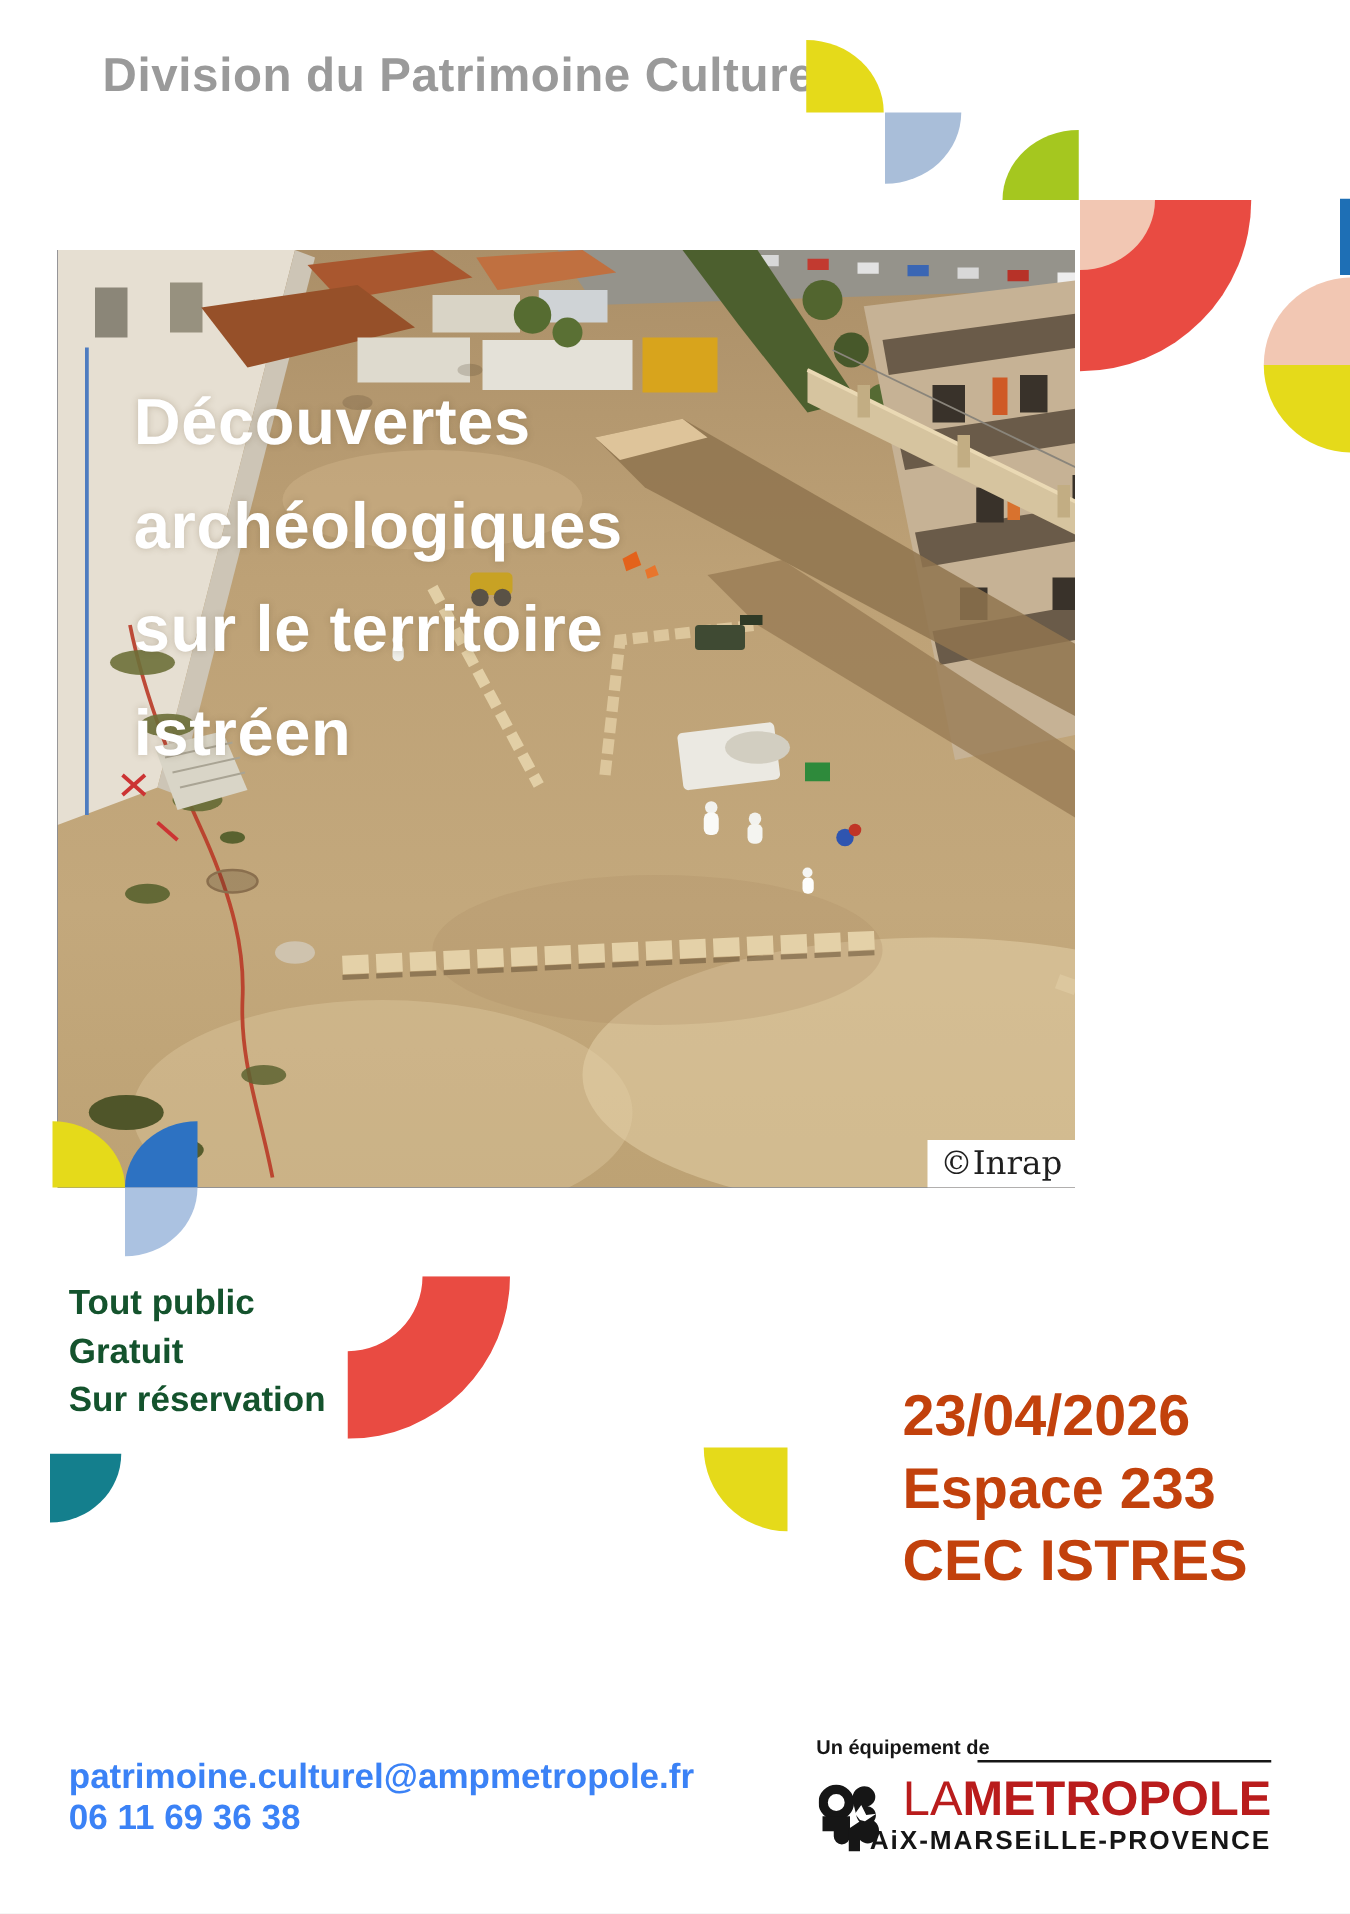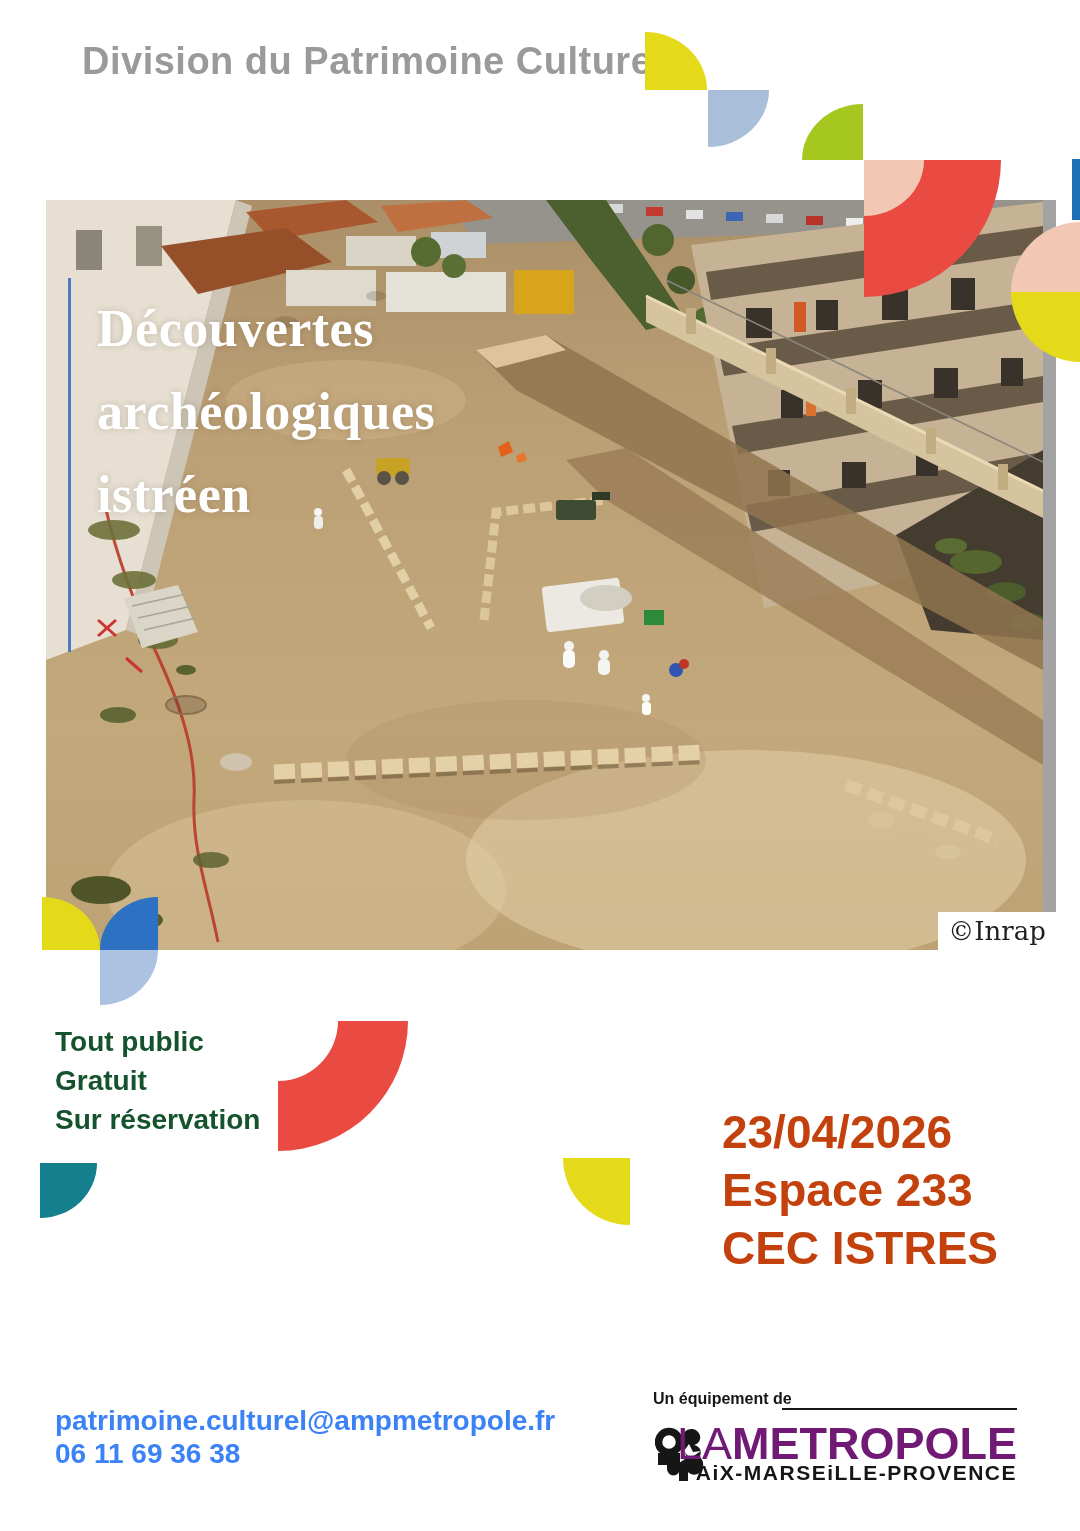--- a/index.html
+++ b/index.html
@@ -24,39 +24,39 @@
   .p-blue-bar      {left:1072px;top:159px;width:8px;  height:61px; background:var(--c-accent-bar);z-index:6;}
   .p-semicircle    {left:1011px;top:222px;width:140px;height:140px;border-radius:50%;z-index:6;
                     background:linear-gradient(180deg,var(--c-pink) 50%,var(--c-yellow) 50%);}
   .p-yellow-bl     {left:42px; top:897px; width:58px; height:53px; background:var(--c-yellow);   border-radius:0 100% 0 0;z-index:6;}
   .p-darkblue-bl   {left:100px;top:897px; width:58px; height:53px; background:var(--c-dark-blue);border-radius:100% 0 0 0;z-index:6;}
   .p-lightblue-bl  {left:100px;top:950px; width:58px; height:55px; background:var(--c-light-blue);border-radius:0 0 100% 0;z-index:6;}
   .p-teal          {left:40px; top:1163px;width:57px; height:55px; background:var(--c-teal);     border-radius:0 0 100% 0;}
   .p-red-bottom    {left:278px;top:1021px;width:130px;height:130px;}
   .p-yellow-date   {left:563px;top:1158px;width:67px; height:67px; background:var(--c-yellow);   border-radius:0 0 0 100%;}
   
-  .photo{left:46px;top:200px;width:1010px;height:750px;z-index:2;overflow:hidden;background:#a3a3a3;}
+  .photo{left:46px;top:200px;width:814px;height:750px;z-index:2;overflow:hidden;background:#0f172a;}
   .photo svg{display:block;}
   .credit-box{position:absolute;right:0;bottom:0;width:118px;height:38px;background:#ffffff;
               display:flex;align-items:center;justify-content:center;}
   .credit-box span{font-family:"DejaVu Serif","Liberation Serif",serif;font-size:26px;color:#1f1f1f;}
   
   .accent-line{left:68px;top:278px;width:3px;height:374px;background:var(--c-accent-line);z-index:3;}
-  .title{left:97px;top:287px;z-index:4;margin:0;font-size:52px;line-height:83px;font-weight:700;
-         color:#ffffff;letter-spacing:.5px;text-shadow:0 0 6px rgba(90,70,40,.25);font-family:Liberation Serif, serif;}
+  .title{left:97px;top:287px;z-index:4;margin:10px;font-size:52px;line-height:83px;font-weight:700;
+         color:#ffffff;letter-spacing:.5px;text-shadow:0 0 6px rgba(90,70,40,.25);}
   .title span{display:block;}
   
   .info{left:55px;top:1022px;font-size:28px;line-height:39px;font-weight:700;color:#14532d;}
   .event{right:82px;top:1103px;font-size:46px;line-height:58px;font-weight:700;color:#c2410c;text-align:left;}
   .contact{left:55px;top:1404px;font-size:28px;line-height:33px;font-weight:700;color:#3b82f6;}
   
   .brand-tagline{left:653px;top:1390px;font-size:16px;font-weight:700;color:#161616;}
   .brand-rule{left:782px;top:1408px;width:235px;height:2px;background:#161616;}
   .brand-mark{left:655px;top:1426px;width:56px;height:58px;}
-  .brand-name{right:63px;top:1418px;font-size:45px;color:#701a75;letter-spacing:0;white-space:nowrap;}
+  .brand-name{right:63px;top:1418px;font-size:39px;color:#b91c1c;letter-spacing:0;white-space:nowrap;}
   .brand-name .light{font-weight:400;}
   .brand-name .bold{font-weight:700;}
   .brand-sub{right:63px;top:1461px;font-size:21px;font-weight:700;letter-spacing:1.5px;color:#161616;white-space:nowrap;margin-left:24px;}
 </style>
 </head>
 <body>
 
 <div class="page">
 
   <div class="abs header-label">Division du Patrimoine Culturel</div>
@@ -232,20 +232,21 @@
     <svg width="130" height="130" viewBox="0 0 130 130">
       <path d="M60 0 A60 60 0 0 1 0 60 L0 130 A130 130 0 0 0 130 0 Z" fill="var(--c-red)"></path>
     </svg>
   </div>
   <div class="petal p-yellow-date"></div>
 
   <div class="abs accent-line"></div>
   <h1 class="abs title">
     <span>Découvertes</span>
     <span>archéologiques</span>
+    <span>sur le territoire</span>
     <span>istréen</span>
   </h1>
 
   <div class="abs info">
     <div>Tout public</div>
     <div>Gratuit</div>
     <div>Sur réservation</div>
   </div>
 
   <div class="abs event">

